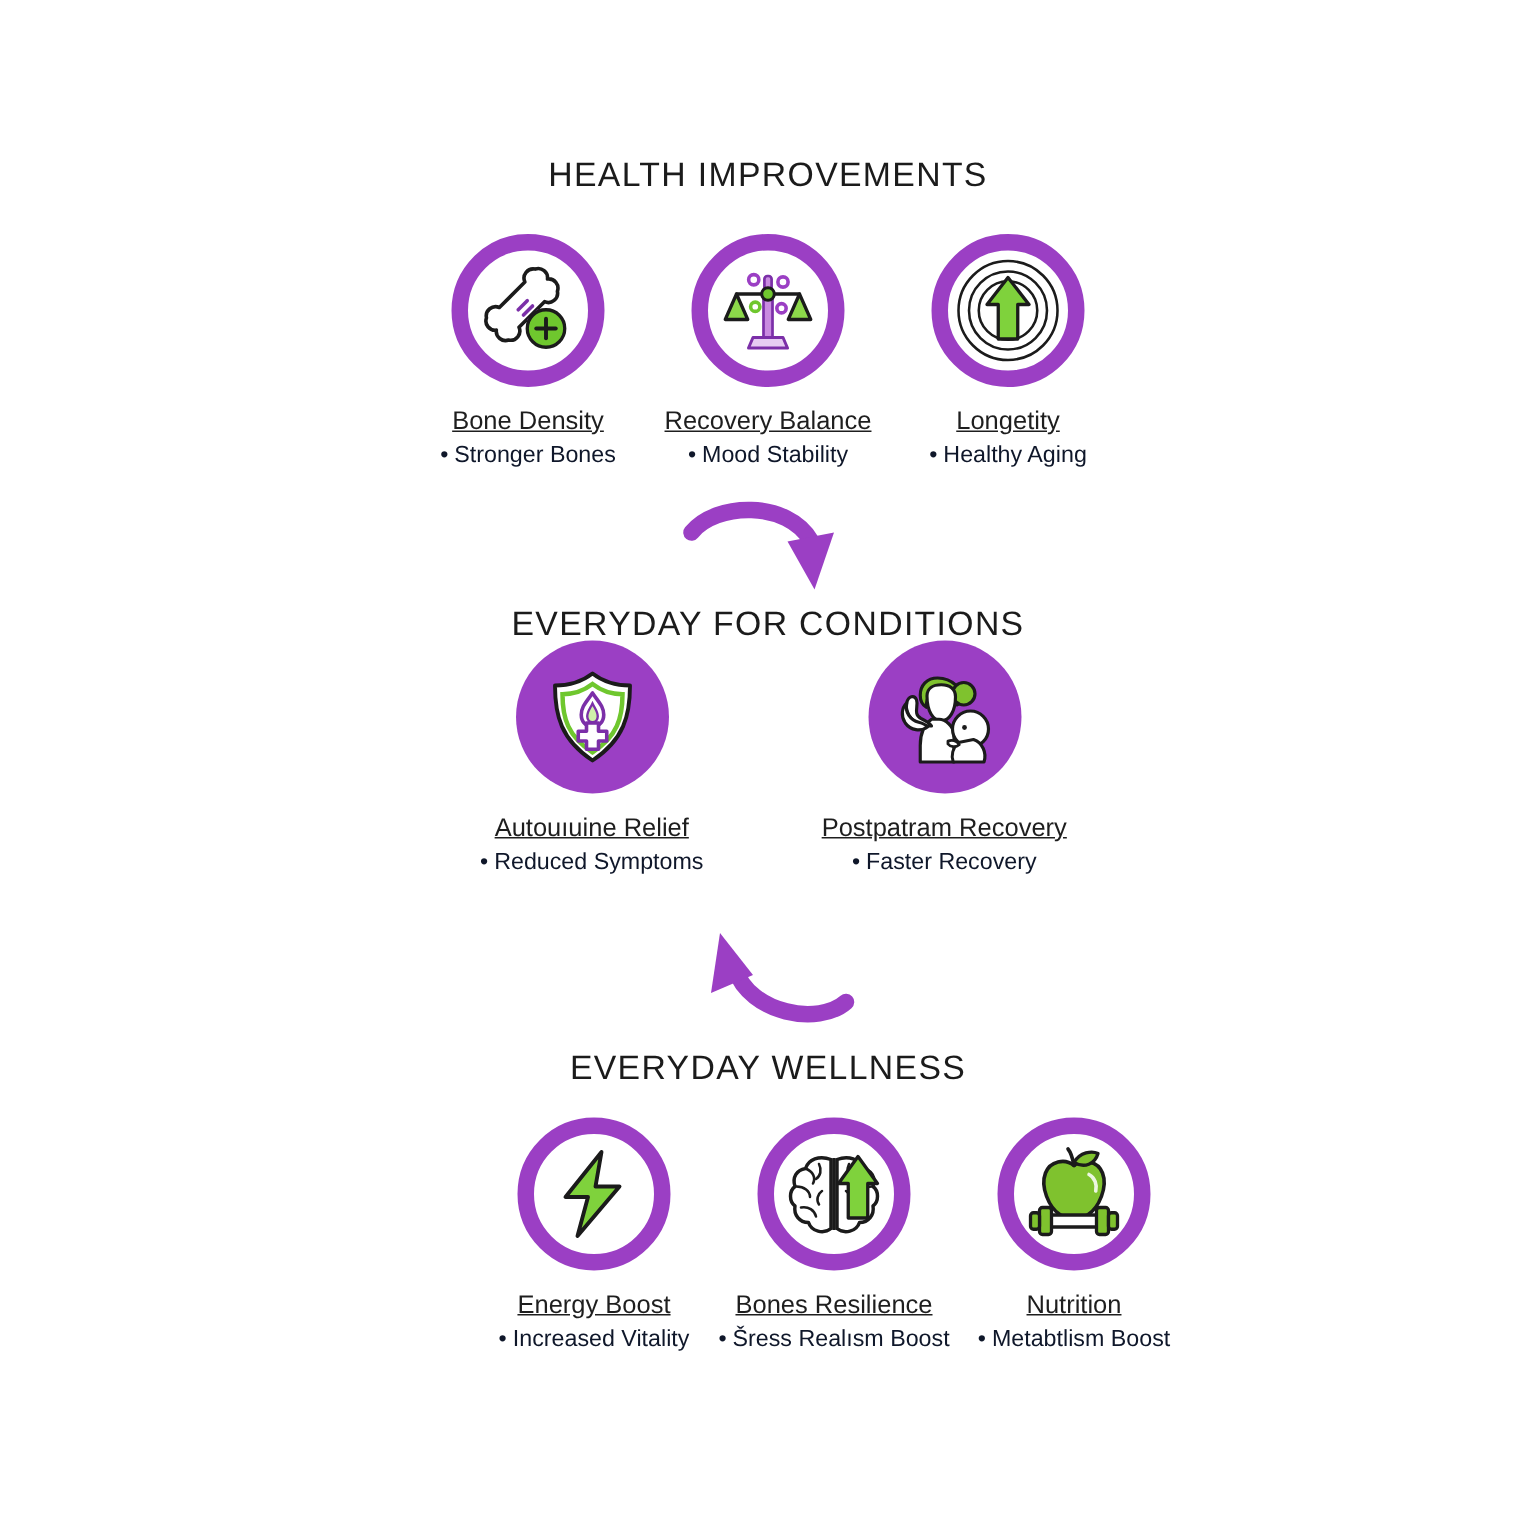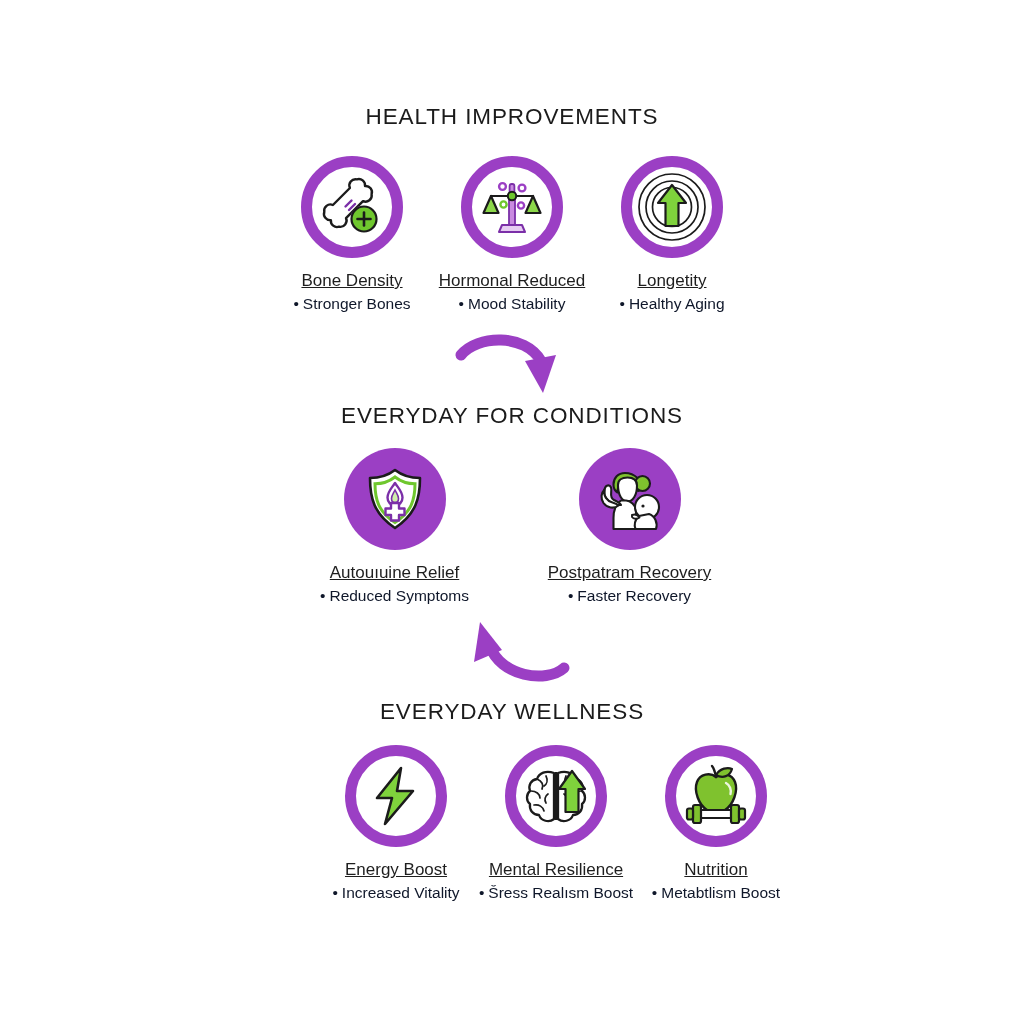--- a/index.html
+++ b/index.html
@@ -131,21 +131,21 @@
           <circle cx="32" cy="21" r="4.2" fill="#6FC72E" stroke="#1b1b1b" stroke-width="2"></circle>
           <path d="M11 21 L3.5 38 L18.5 38 Z" fill="#8CD84A" stroke="#1b1b1b" stroke-width="2.2" stroke-linejoin="round"></path>
           <path d="M53 21 L45.5 38 L60.5 38 Z" fill="#8CD84A" stroke="#1b1b1b" stroke-width="2.2" stroke-linejoin="round"></path>
           <path d="M22 50 L42 50 L45 57 L19 57 Z" fill="#E6CCF2" stroke="#7B2FA8" stroke-width="2" stroke-linejoin="round"></path>
           <circle cx="22.5" cy="11.5" r="3.4" fill="none" stroke="#9B3FC4" stroke-width="2.4"></circle>
           <circle cx="42" cy="13" r="3.4" fill="none" stroke="#9B3FC4" stroke-width="2.4"></circle>
           <circle cx="23.5" cy="29.5" r="3.1" fill="none" stroke="#6FC72E" stroke-width="2.4"></circle>
           <circle cx="41" cy="30.5" r="3.1" fill="none" stroke="#9B3FC4" stroke-width="2.4"></circle>
         </svg>
       </div>
-      <div class="card-label">Hormonal Reduced</div>
+      <div class="card-label">Recovery Balance</div>
       <div class="card-sub"><span class="dot">•</span><span>Mood Stability</span></div>
     </div>
 
     <div class="card" style="width:160px;">
       <div class="badge ring">
         <svg width="70" height="70" viewBox="0 0 70 70">
           <circle cx="35" cy="35" r="33" fill="none" stroke="#1b1b1b" stroke-width="1.7"></circle>
           <circle cx="35" cy="35" r="26" fill="none" stroke="#1b1b1b" stroke-width="1.7"></circle>
           <circle cx="35" cy="35" r="19.5" fill="none" stroke="#1b1b1b" stroke-width="1.7"></circle>
           <path d="M35 13 L49 31 L41.5 31 L41.5 54 L28.5 54 L28.5 31 L21 31 Z" fill="#7FD23C" stroke="#1b1b1b" stroke-width="2.2" stroke-linejoin="round"></path>
@@ -156,21 +156,21 @@
     </div>
   </div>
 
   <svg class="arrow" style="left:455px; top:333px;" width="120" height="68" viewBox="0 0 120 68">
     <path d="M6 22 C22 2 70 0 86 28" fill="none" stroke="#9B3FC4" stroke-width="11" stroke-linecap="round"></path>
     <path d="M70 28 L88 60 L101 22 Z" fill="#9B3FC4"></path>
   </svg>
 
   <div class="section-title" style="top:403px;">EVERYDAY FOR CONDITIONS</div>
 
-  <div class="row" style="top:448px;align-items:flex-end;">
+  <div class="row" style="top:427px;align-items:flex-end;">
 
     <div class="card" style="width:235px;">
       <div class="badge filled">
         <svg width="66" height="66" viewBox="0 0 66 66">
           <path d="M33 4 C24 11 14 12 8 12 C8 32 12 48 33 62 C54 48 58 32 58 12 C52 12 42 11 33 4 Z" fill="#ffffff" stroke="#1b1b1b" stroke-width="2.6" stroke-linejoin="round"></path>
           <path d="M33 11 C25.5 16.8 17 17.8 13 17.8 C13 33.5 16.5 46 33 56.5 C49.5 46 53 33.5 53 17.8 C49 17.8 40.5 16.8 33 11 Z" fill="none" stroke="#6FC72E" stroke-width="3"></path>
           <path d="M33 17 C29 23 25.5 26 25.5 31.5 C25.5 36.5 29 39.5 33 39.5 C37 39.5 40.5 36.5 40.5 31.5 C40.5 26 37 23 33 17 Z" fill="#ffffff" stroke="#7B2FA8" stroke-width="2.4" stroke-linejoin="round"></path>
           <path d="M33 24 C31 28 29.5 29.5 29.5 32.5 C29.5 35 31 36.5 33 36.5 C35 36.5 36.5 35 36.5 32.5 C36.5 29.5 35 28 33 24 Z" fill="#CFEFAA" stroke="#7B2FA8" stroke-width="1.6"></path>
           <path d="M29 37 L29 42.5 L23.5 42.5 L23.5 49 L29 49 L29 54.5 L37 54.5 L37 49 L42.5 49 L42.5 42.5 L37 42.5 L37 37 Z" fill="#ffffff" stroke="#7B2FA8" stroke-width="2.4" stroke-linejoin="round"></path>
         </svg>
@@ -243,21 +243,21 @@
             <path d="M44 12 C42 16 43 20 46 22"></path>
             <path d="M42 30 C45 32 46 36 44 39"></path>
             <path d="M53 15 C48 17 46 21 48 25"></path>
             <path d="M59 27 C54 27 50 30 50 34"></path>
             <path d="M56 41 C51 40 47 43 46 47"></path>
           </g>
 
           <path d="M50 7 L63 25 L56.5 25 L56.5 48 L43.5 48 L43.5 25 L37 25 Z" fill="#7FD23C" stroke="#1b1b1b" stroke-width="2.2" stroke-linejoin="round"></path>
         </svg>
       </div>
-      <div class="card-label">Mental Resilience</div>
+      <div class="card-label">Bones Resilience</div>
       <div class="card-sub"><span class="dot">•</span><span>Šress Realısm Boost</span></div>
     </div>
 
     <div class="card" style="width:160px;">
       <div class="badge ring">
         <svg width="68" height="64" viewBox="0 0 68 64">
 
           <path d="M34 13 C28 8 18 10 15 18 C11.5 27 17 41 25 46 C29 48.5 32 46.5 34 46.5 C36 46.5 39 48.5 43 46 C51 41 56.5 27 53 18 C50 10 40 8 34 13 Z" fill="#7FC22E" stroke="#1b1b1b" stroke-width="2.4" stroke-linejoin="round"></path>
           <path d="M44 19 C48 21 49.5 26 48.5 30" fill="none" stroke="#ffffff" stroke-width="2.4" stroke-linecap="round" opacity="0.85"></path>
 

